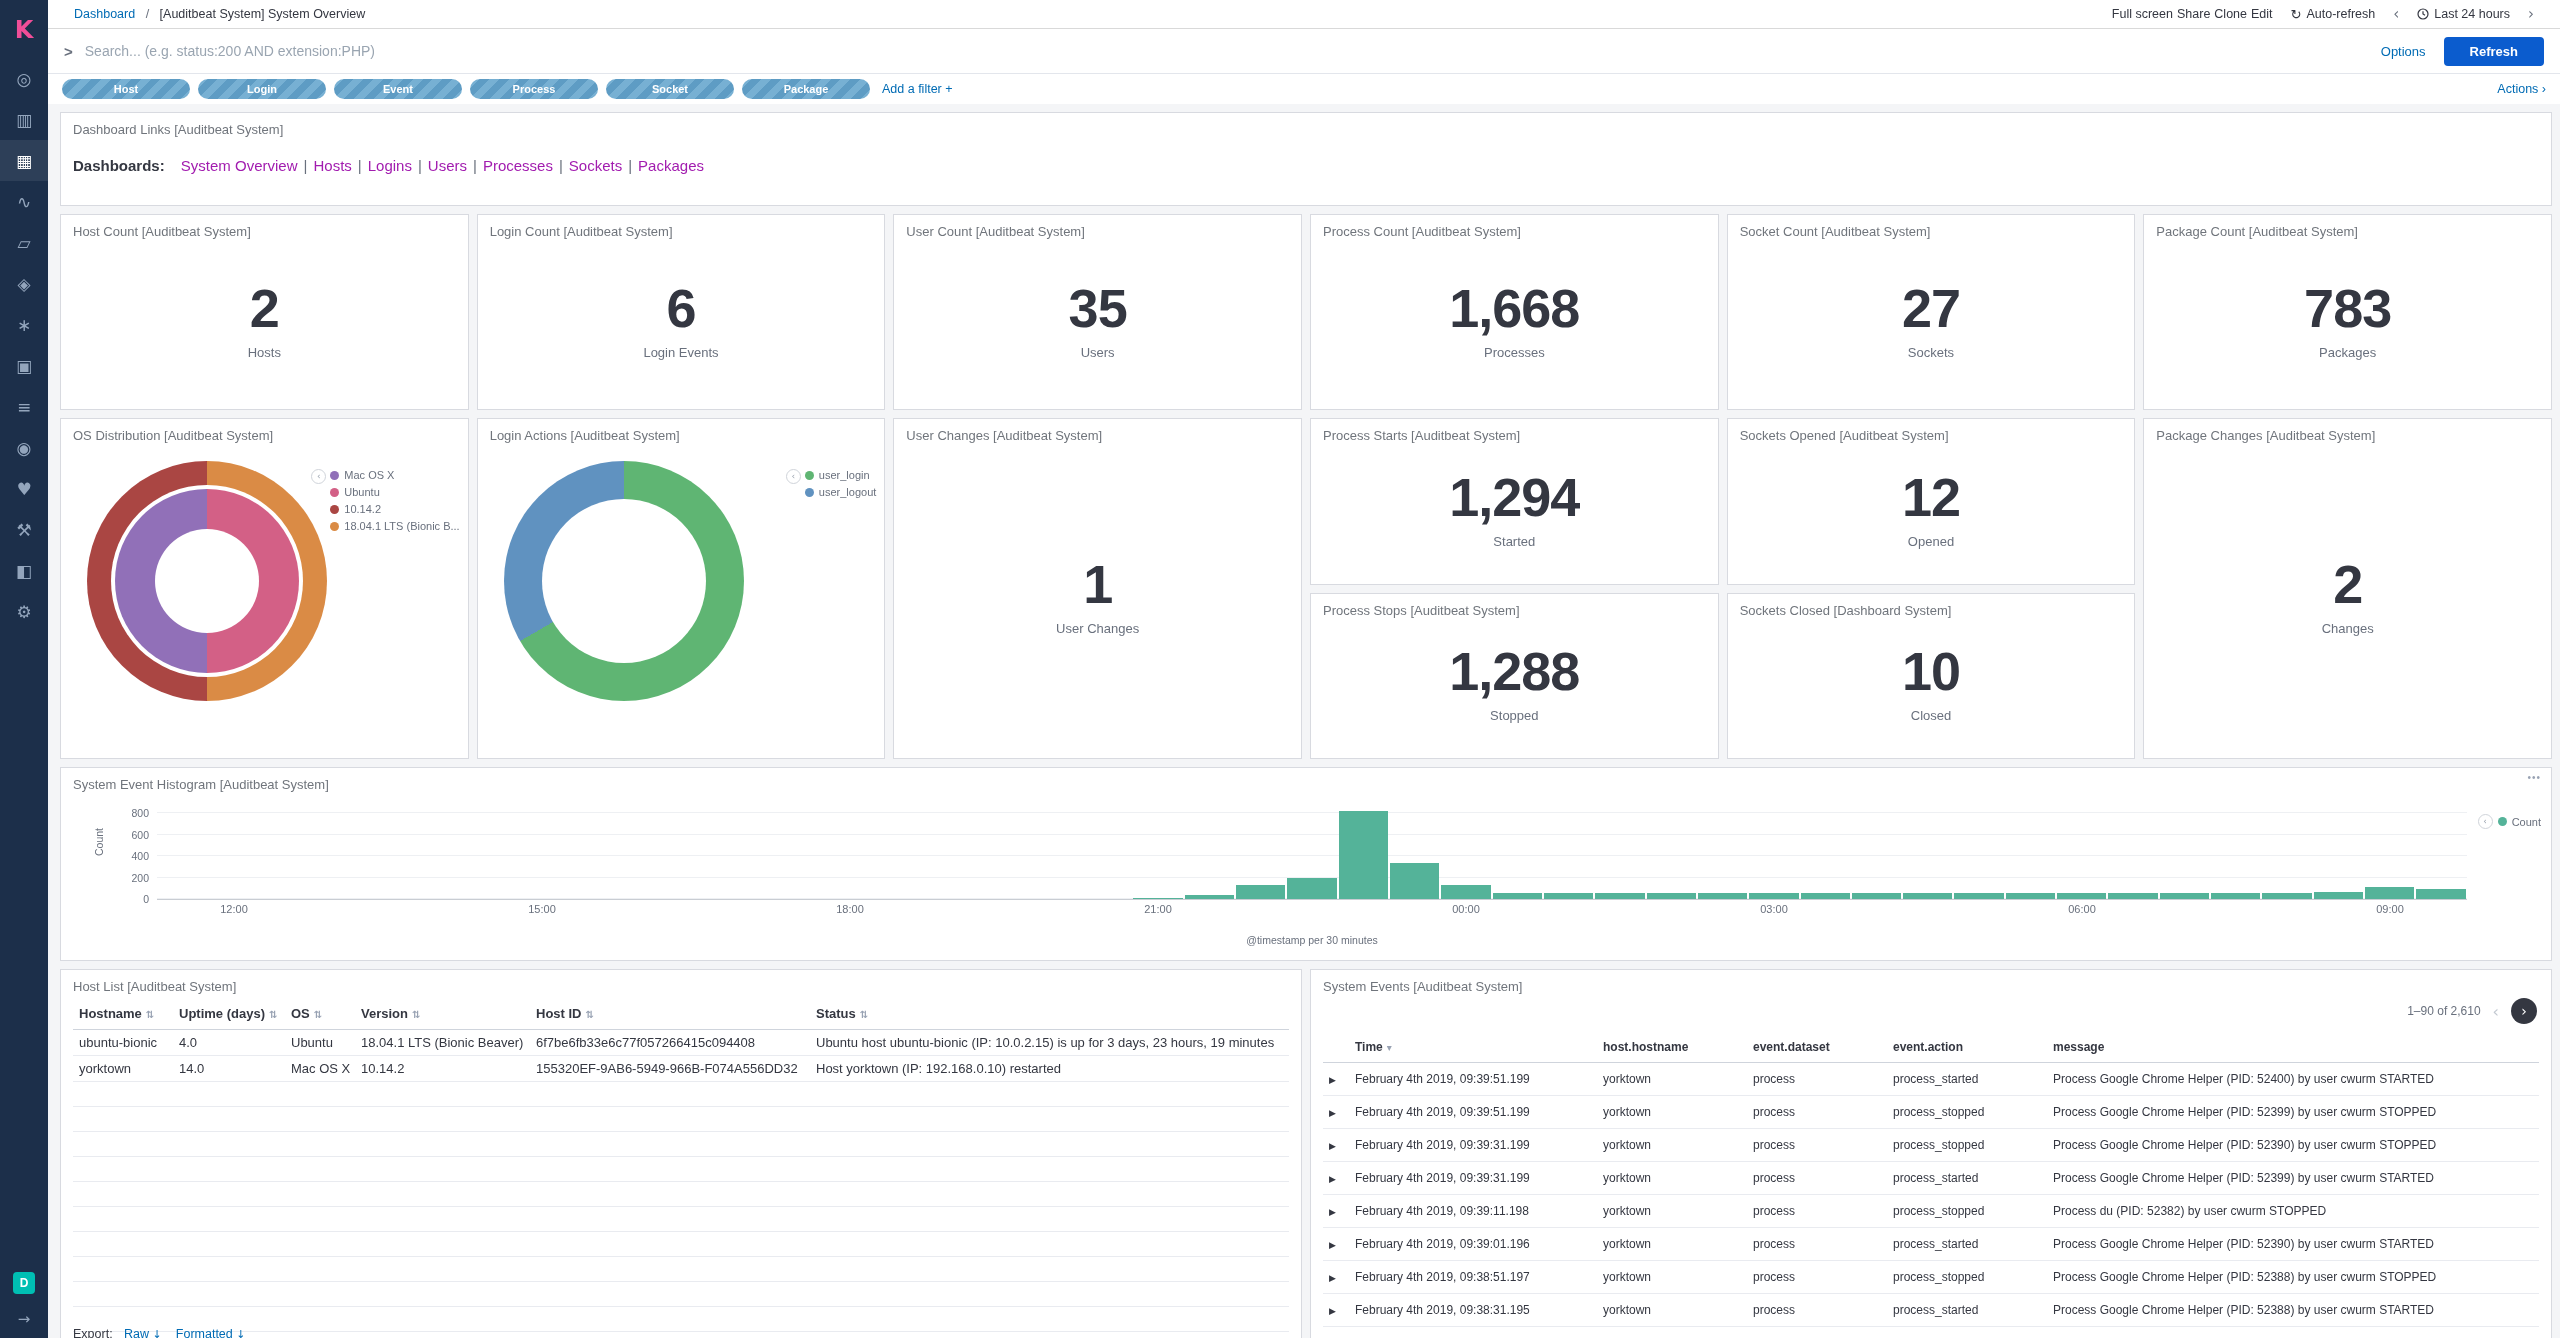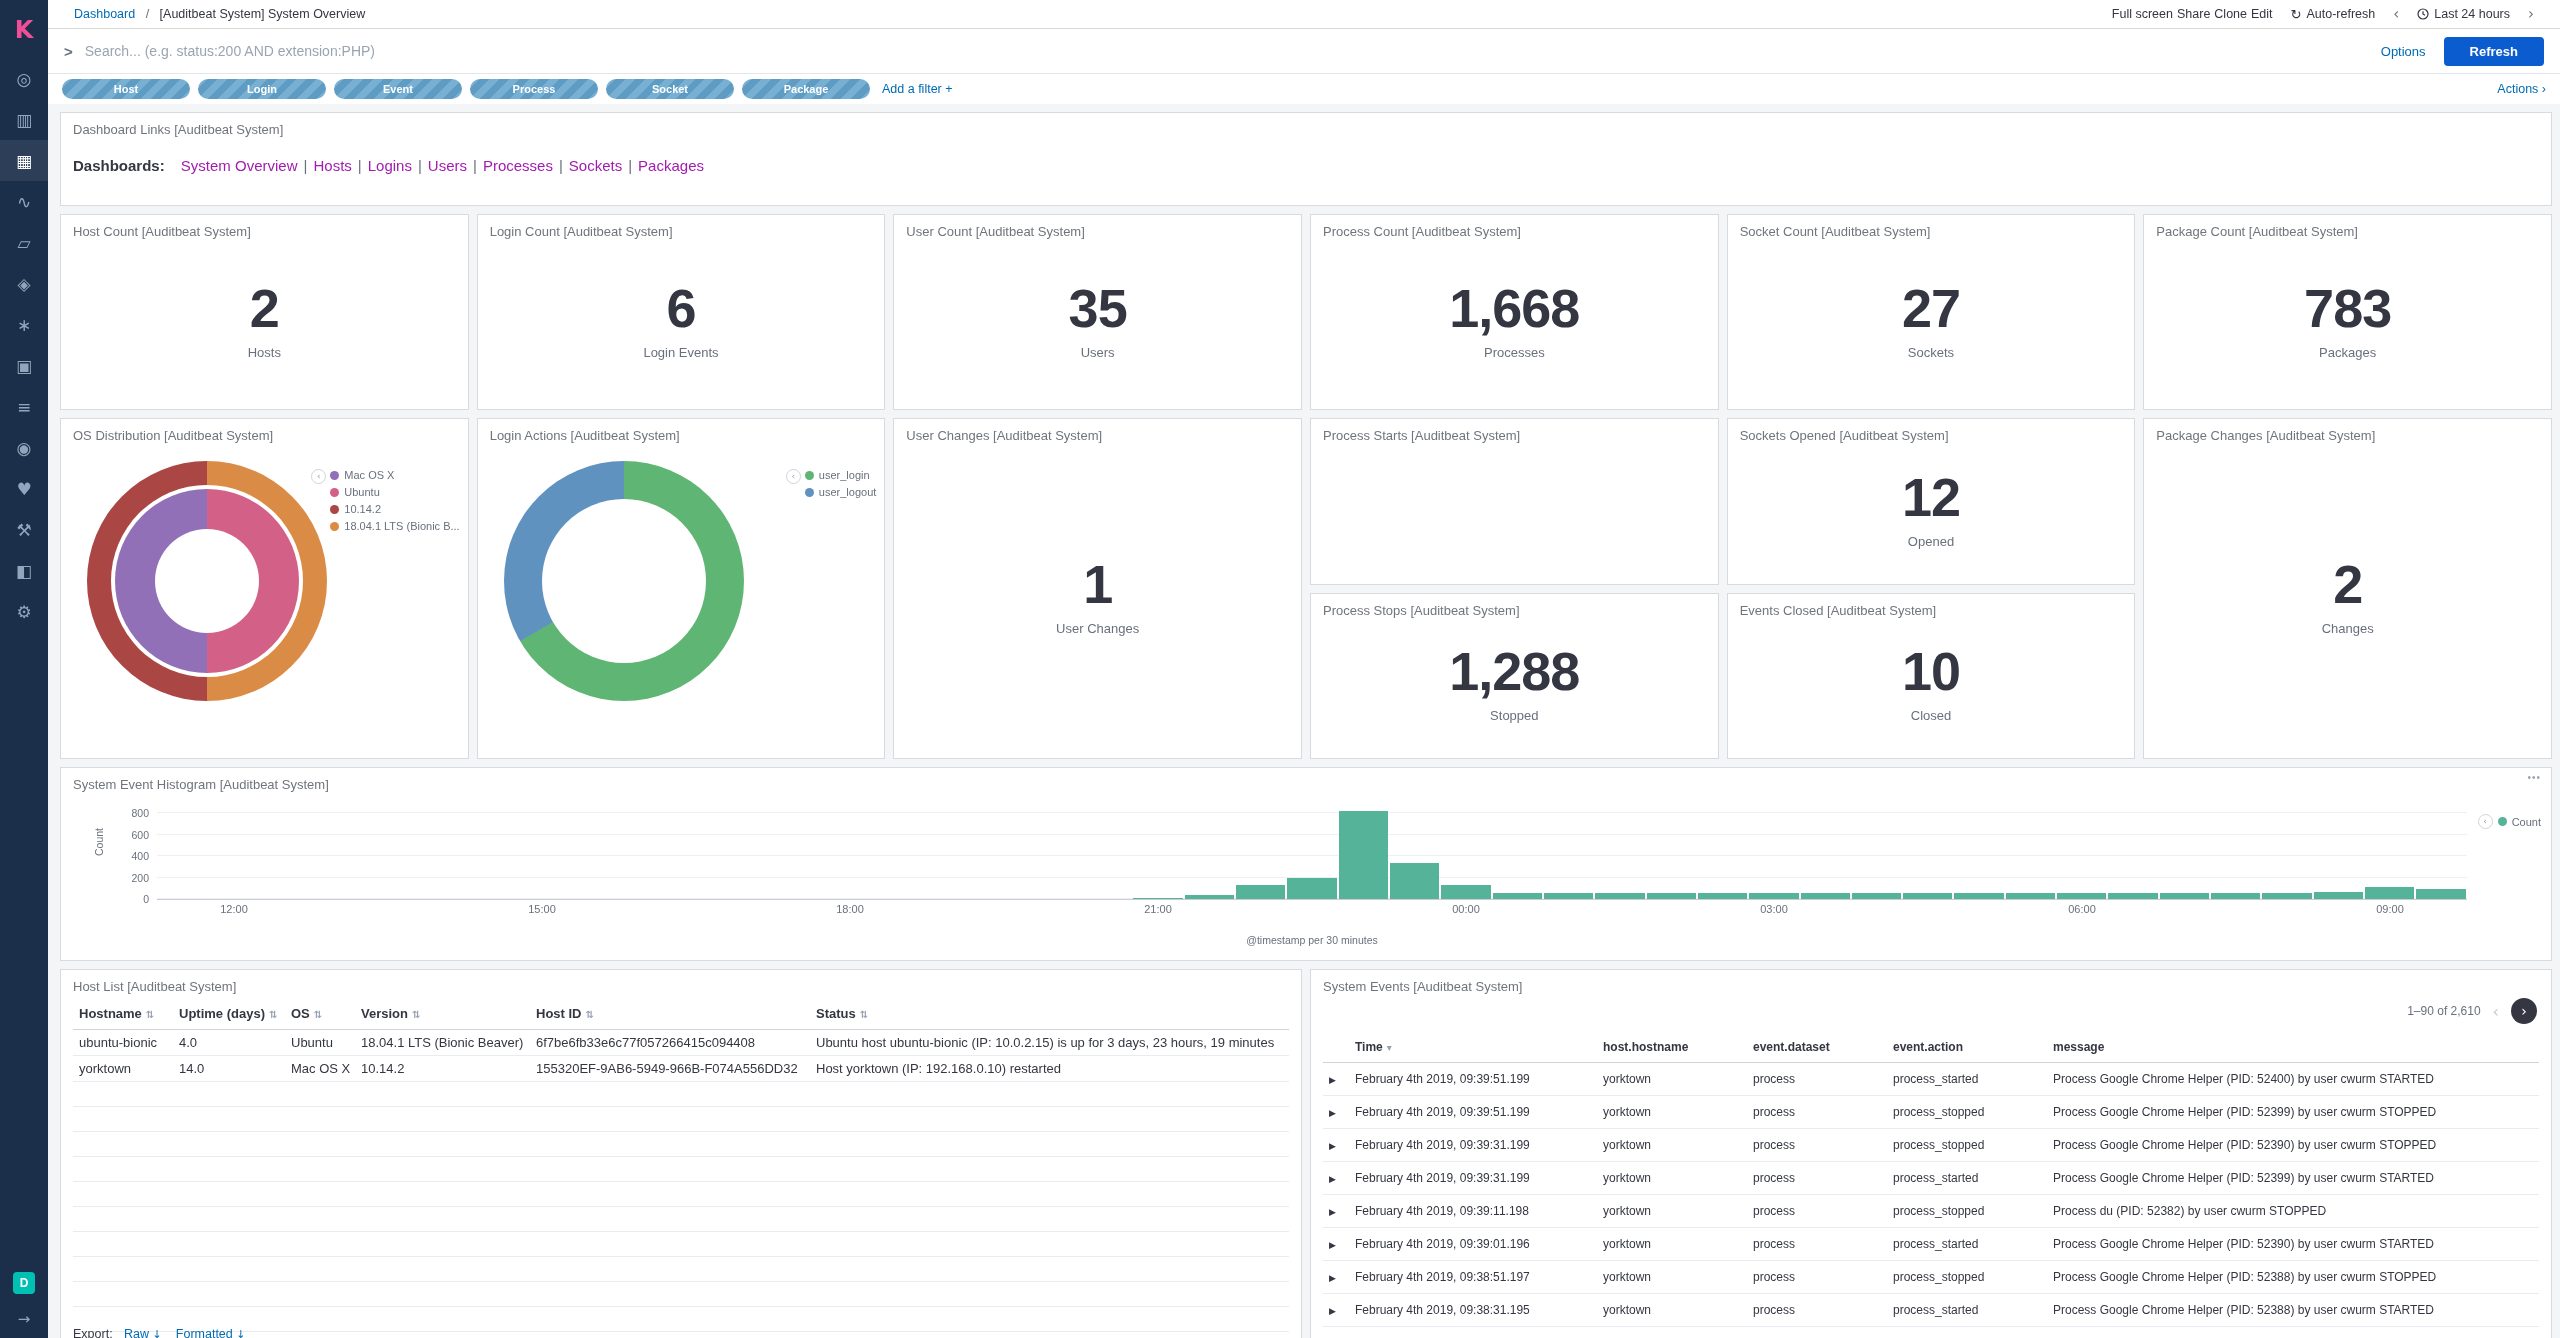--- a/index.html
+++ b/index.html
@@ -330,20 +330,24 @@
         <div class="panel metric-panel pos-user">
           <div class="panel-title">User Changes [Auditbeat System]</div>
           <div class="metric-body">
             <div class="metric-value">1</div>
             <div class="metric-label">User Changes</div>
           </div>
         </div>
 
         <div class="panel metric-panel pos-pstart">
           <div class="panel-title">Process Starts [Auditbeat System]</div>
+          <div class="metric-body">
+            <div class="metric-value">1,294</div>
+            <div class="metric-label">Started</div>
+          </div>
         </div>
 
         <div class="panel metric-panel pos-sopen">
           <div class="panel-title">Sockets Opened [Auditbeat System]</div>
           <div class="metric-body">
             <div class="metric-value">12</div>
             <div class="metric-label">Opened</div>
           </div>
         </div>
 
@@ -357,21 +361,21 @@
 
         <div class="panel metric-panel pos-pstop">
           <div class="panel-title">Process Stops [Auditbeat System]</div>
           <div class="metric-body">
             <div class="metric-value">1,288</div>
             <div class="metric-label">Stopped</div>
           </div>
         </div>
 
         <div class="panel metric-panel pos-sclose">
-          <div class="panel-title">Events Closed [Auditbeat System]</div>
+          <div class="panel-title">Sockets Closed [Dashboard System]</div>
           <div class="metric-body">
             <div class="metric-value">10</div>
             <div class="metric-label">Closed</div>
           </div>
         </div>
 
       </div>
 
       <div class="panel hist-panel">
         <div class="panel-title">System Event Histogram [Auditbeat System]</div>

